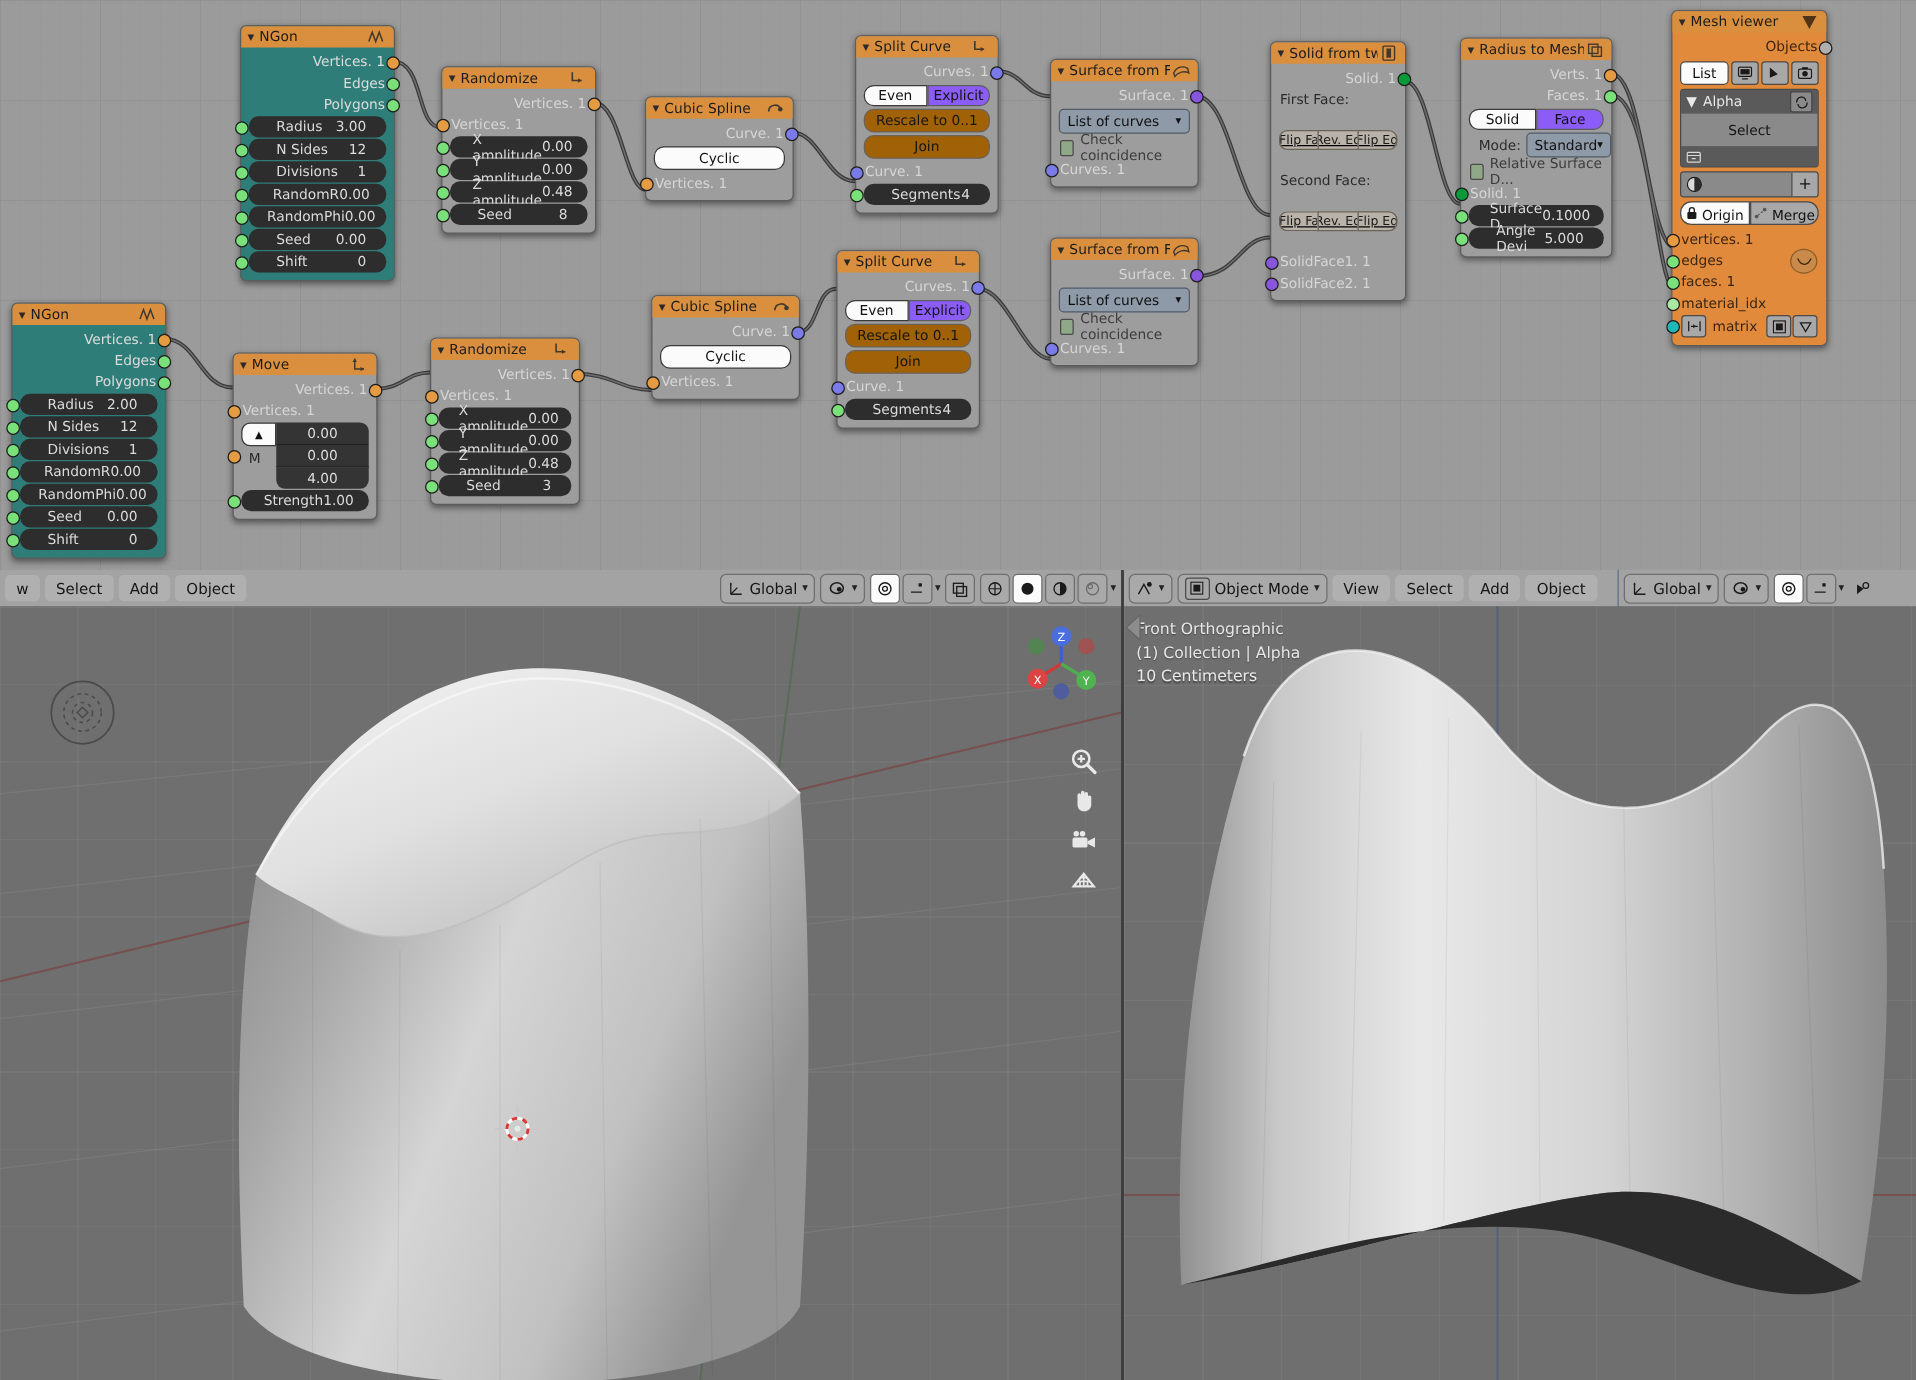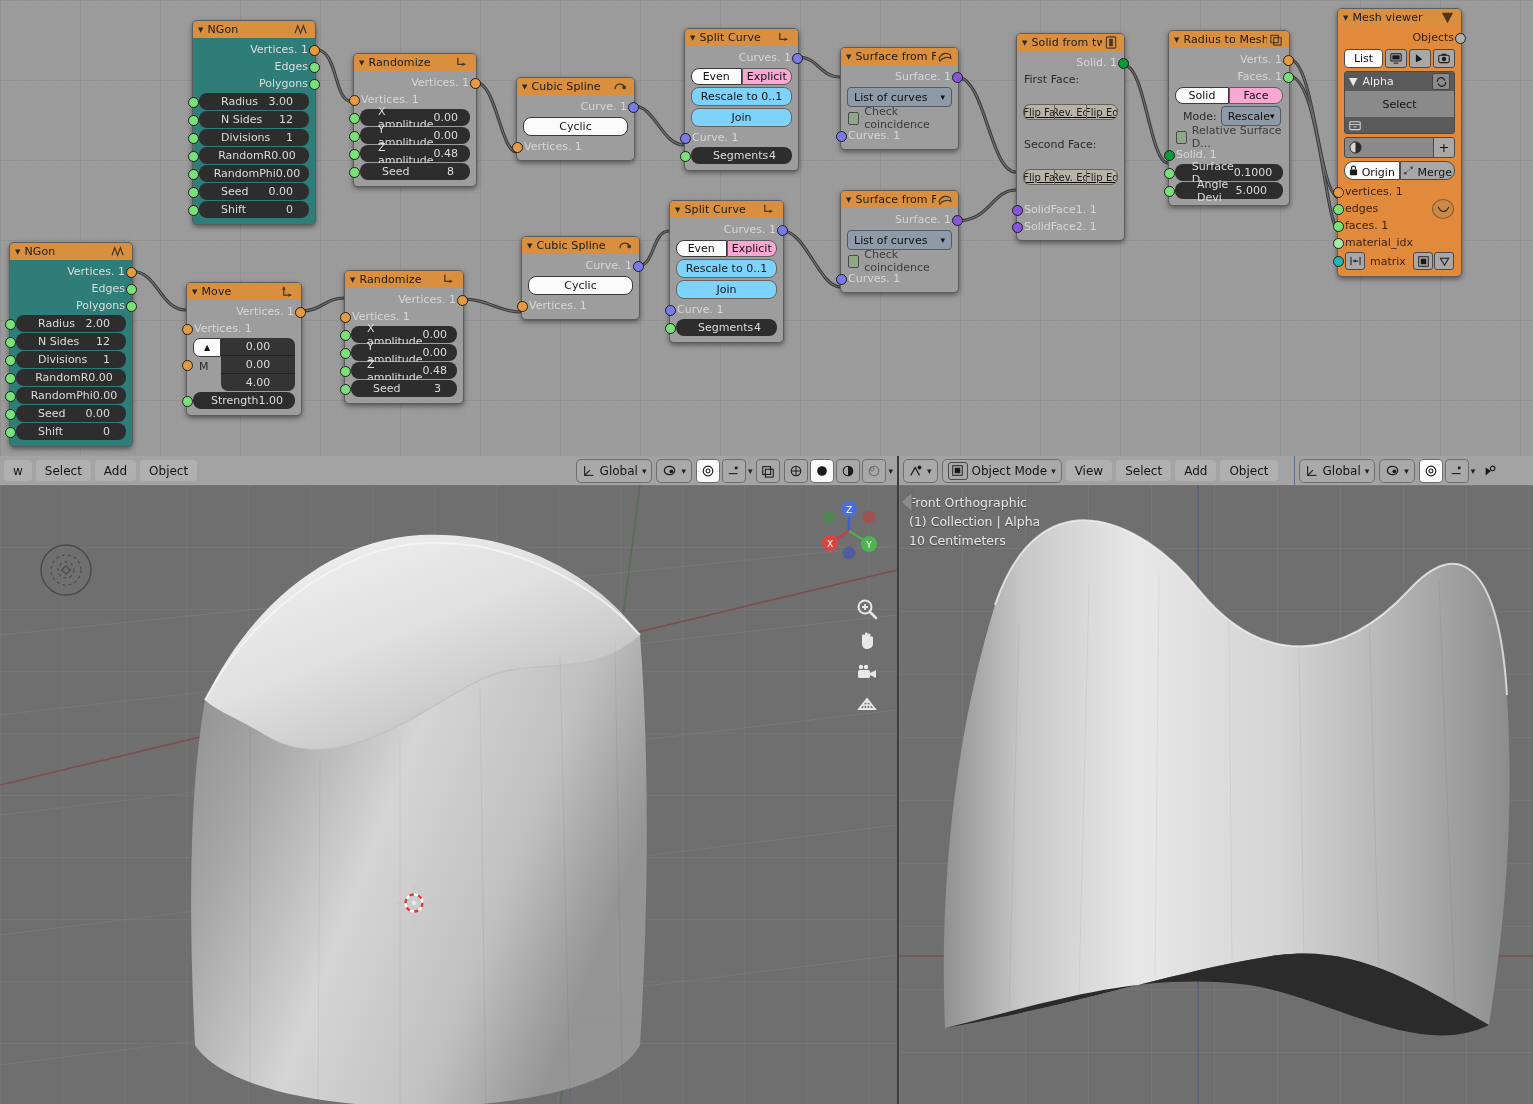--- a/index.html
+++ b/index.html
@@ -53,25 +53,25 @@
   .s-lgreen{background:#a8e8a0;}
 
   .prop{position:relative;height:17px;margin:1px 6px;border-radius:8px;
     background:#2d2d2d;display:flex;align-items:center;justify-content:center;
     font-size:11px;color:#dcdcdc;padding:0 8px;}
   .prop .pl{flex:1;text-align:left;padding-left:14px;}
   .prop .pv{text-align:center;padding-right:8px;}
 
   .btnrow{display:flex;margin:2px 6px;height:17px;}
   .tgl{flex:1;display:flex;align-items:center;justify-content:center;
-    font-size:11px;color:#111;background:#f9a8d4;border:1px solid #5d5d5d;}
+    font-size:11px;color:#111;background:#8b5cf6;border:1px solid #5d5d5d;}
   .tgl.on{background:#fbfbfb;border-color:#3a3a3a;}
   .tgl:first-child{border-radius:8px 0 0 8px;}
   .tgl:last-child{border-radius:0 8px 8px 0;}
-  .fbtn{margin:2px 6px;height:17px;border-radius:8px;background:#7dd3fc;
+  .fbtn{margin:2px 6px;height:17px;border-radius:8px;background:#a16207;
     border:1px solid #6a6258;display:flex;align-items:center;
     justify-content:center;font-size:11px;color:#151515;}
   .sel{margin:2px 6px;height:18px;border-radius:4px;background:#8e9aa8;
     border:1px solid #515b66;display:flex;align-items:center;
     padding:0 6px;font-size:11px;color:#101010;}
   .sel .cv{margin-left:auto;font-size:9px;}
   .chk{display:flex;align-items:center;font-size:11px;color:#3c3c3c;
     padding:1px 7px;height:16px;}
   .chkbox{width:11px;height:11px;background:#8fa887;border:1px solid #4a4a4a;
     border-radius:2px;margin-right:5px;}
@@ -460,21 +460,21 @@
             <span>Faces. 1</span>
             <span class="sock r s-green"></span>
           </div>
           <div class="btnrow">
             <div class="tgl on">Solid</div>
             <div class="tgl">Face</div>
           </div>
           <div style="display:flex;align-items:center;margin:2px 14px;gap:4px;">
             <span style="font-size:11px;color:#2b2b2b">Mode:</span>
             <div class="sel" style="flex:1;margin:0">
-              <span>Rescale</span>
+              <span>Standard</span>
               <span class="cv">▾</span>
             </div>
           </div>
           <div class="chk">
             <span class="chkbox"></span>
             <span>Relative Surface D...</span>
           </div>
           <div class="sockrow">
             <span class="sock l s-dgreen"></span>
             <span>Solid. 1</span>

